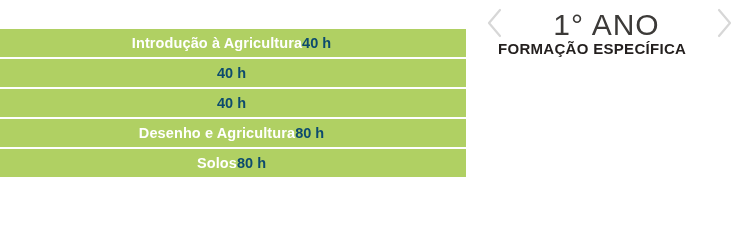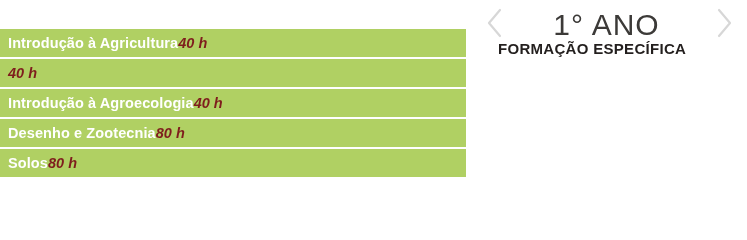--- a/index.html
+++ b/index.html
@@ -24,46 +24,45 @@
   
   .subject-list {
     position: absolute;
     left: 0;
     top: 29px;
     width: 466px;
   }
   .subject-row {
     display: flex;
     align-items: center;
-    justify-content: flex-start;
+    justify-content: center;
     box-sizing: border-box;
     height: 28px;
     margin-bottom: 2px;
     padding: 0 11px 0 8px;
     background: #b0d063;
   }
   .subject-row:last-child {
     margin-bottom: 16px;
   }
   .subject-name {
     color: #ffffff;
     font-size: 14.5px;
     font-weight: bold;
     letter-spacing: 0.1px;
     white-space: nowrap;
     line-height: 1;
   }
   .subject-hours {
-    color: #7f1d1d;
+    color: #0c4a6e;
     font-size: 14.5px;
     font-weight: bold;
     white-space: nowrap;
     line-height: 1;
     text-align: right;
-    font-style: italic;
   }
 
   
   .year-panel {
     position: absolute;
     left: 466px;
     top: 0;
     width: 281px;
     height: 177px;
   }
@@ -128,26 +127,25 @@
     <div class="subject-row">
       <span class="subject-name">Introdução à Agricultura</span>
       <span class="subject-hours">40 h</span>
     </div>
 
     <div class="subject-row">
       <span class="subject-hours">40 h</span>
     </div>
 
     <div class="subject-row">
-      <span class="subject-name">Introdução à Agroecologia</span>
       <span class="subject-hours">40 h</span>
     </div>
 
     <div class="subject-row">
-      <span class="subject-name">Desenho e Zootecnia</span>
+      <span class="subject-name">Desenho e Agricultura</span>
       <span class="subject-hours">80 h</span>
     </div>
 
     <div class="subject-row">
       <span class="subject-name">Solos</span>
       <span class="subject-hours">80 h</span>
     </div>
 
   </div>
 

